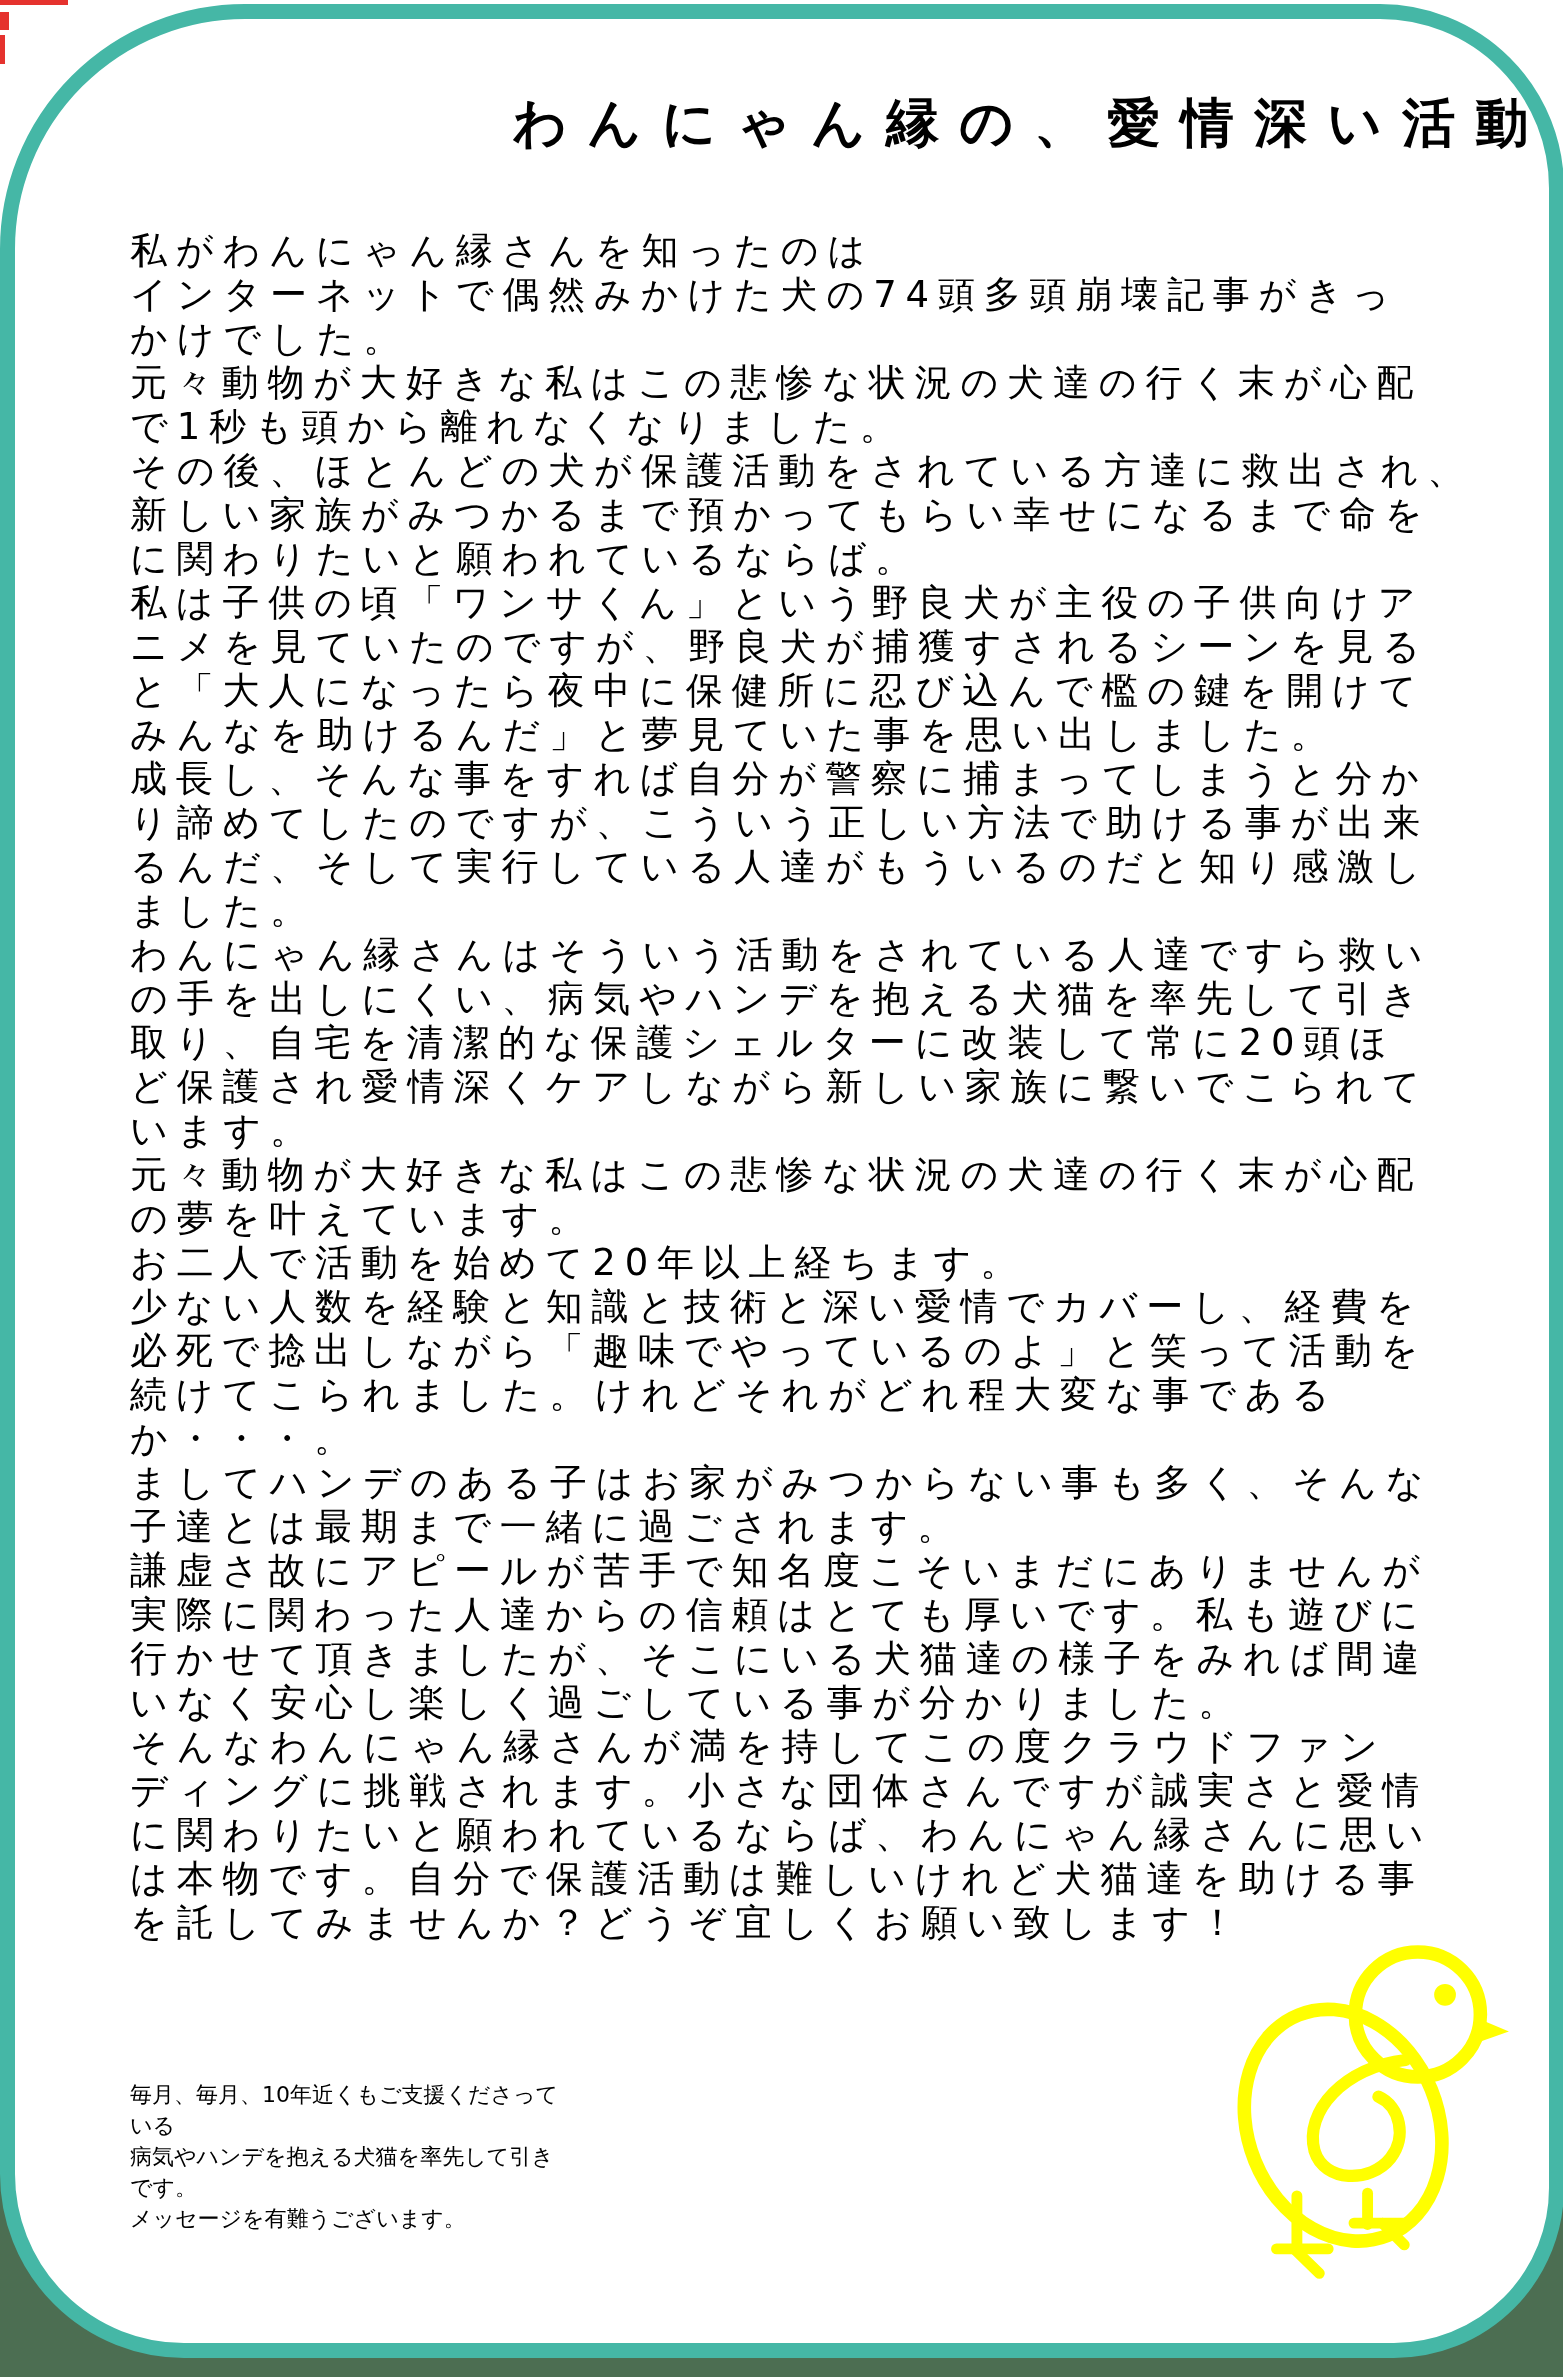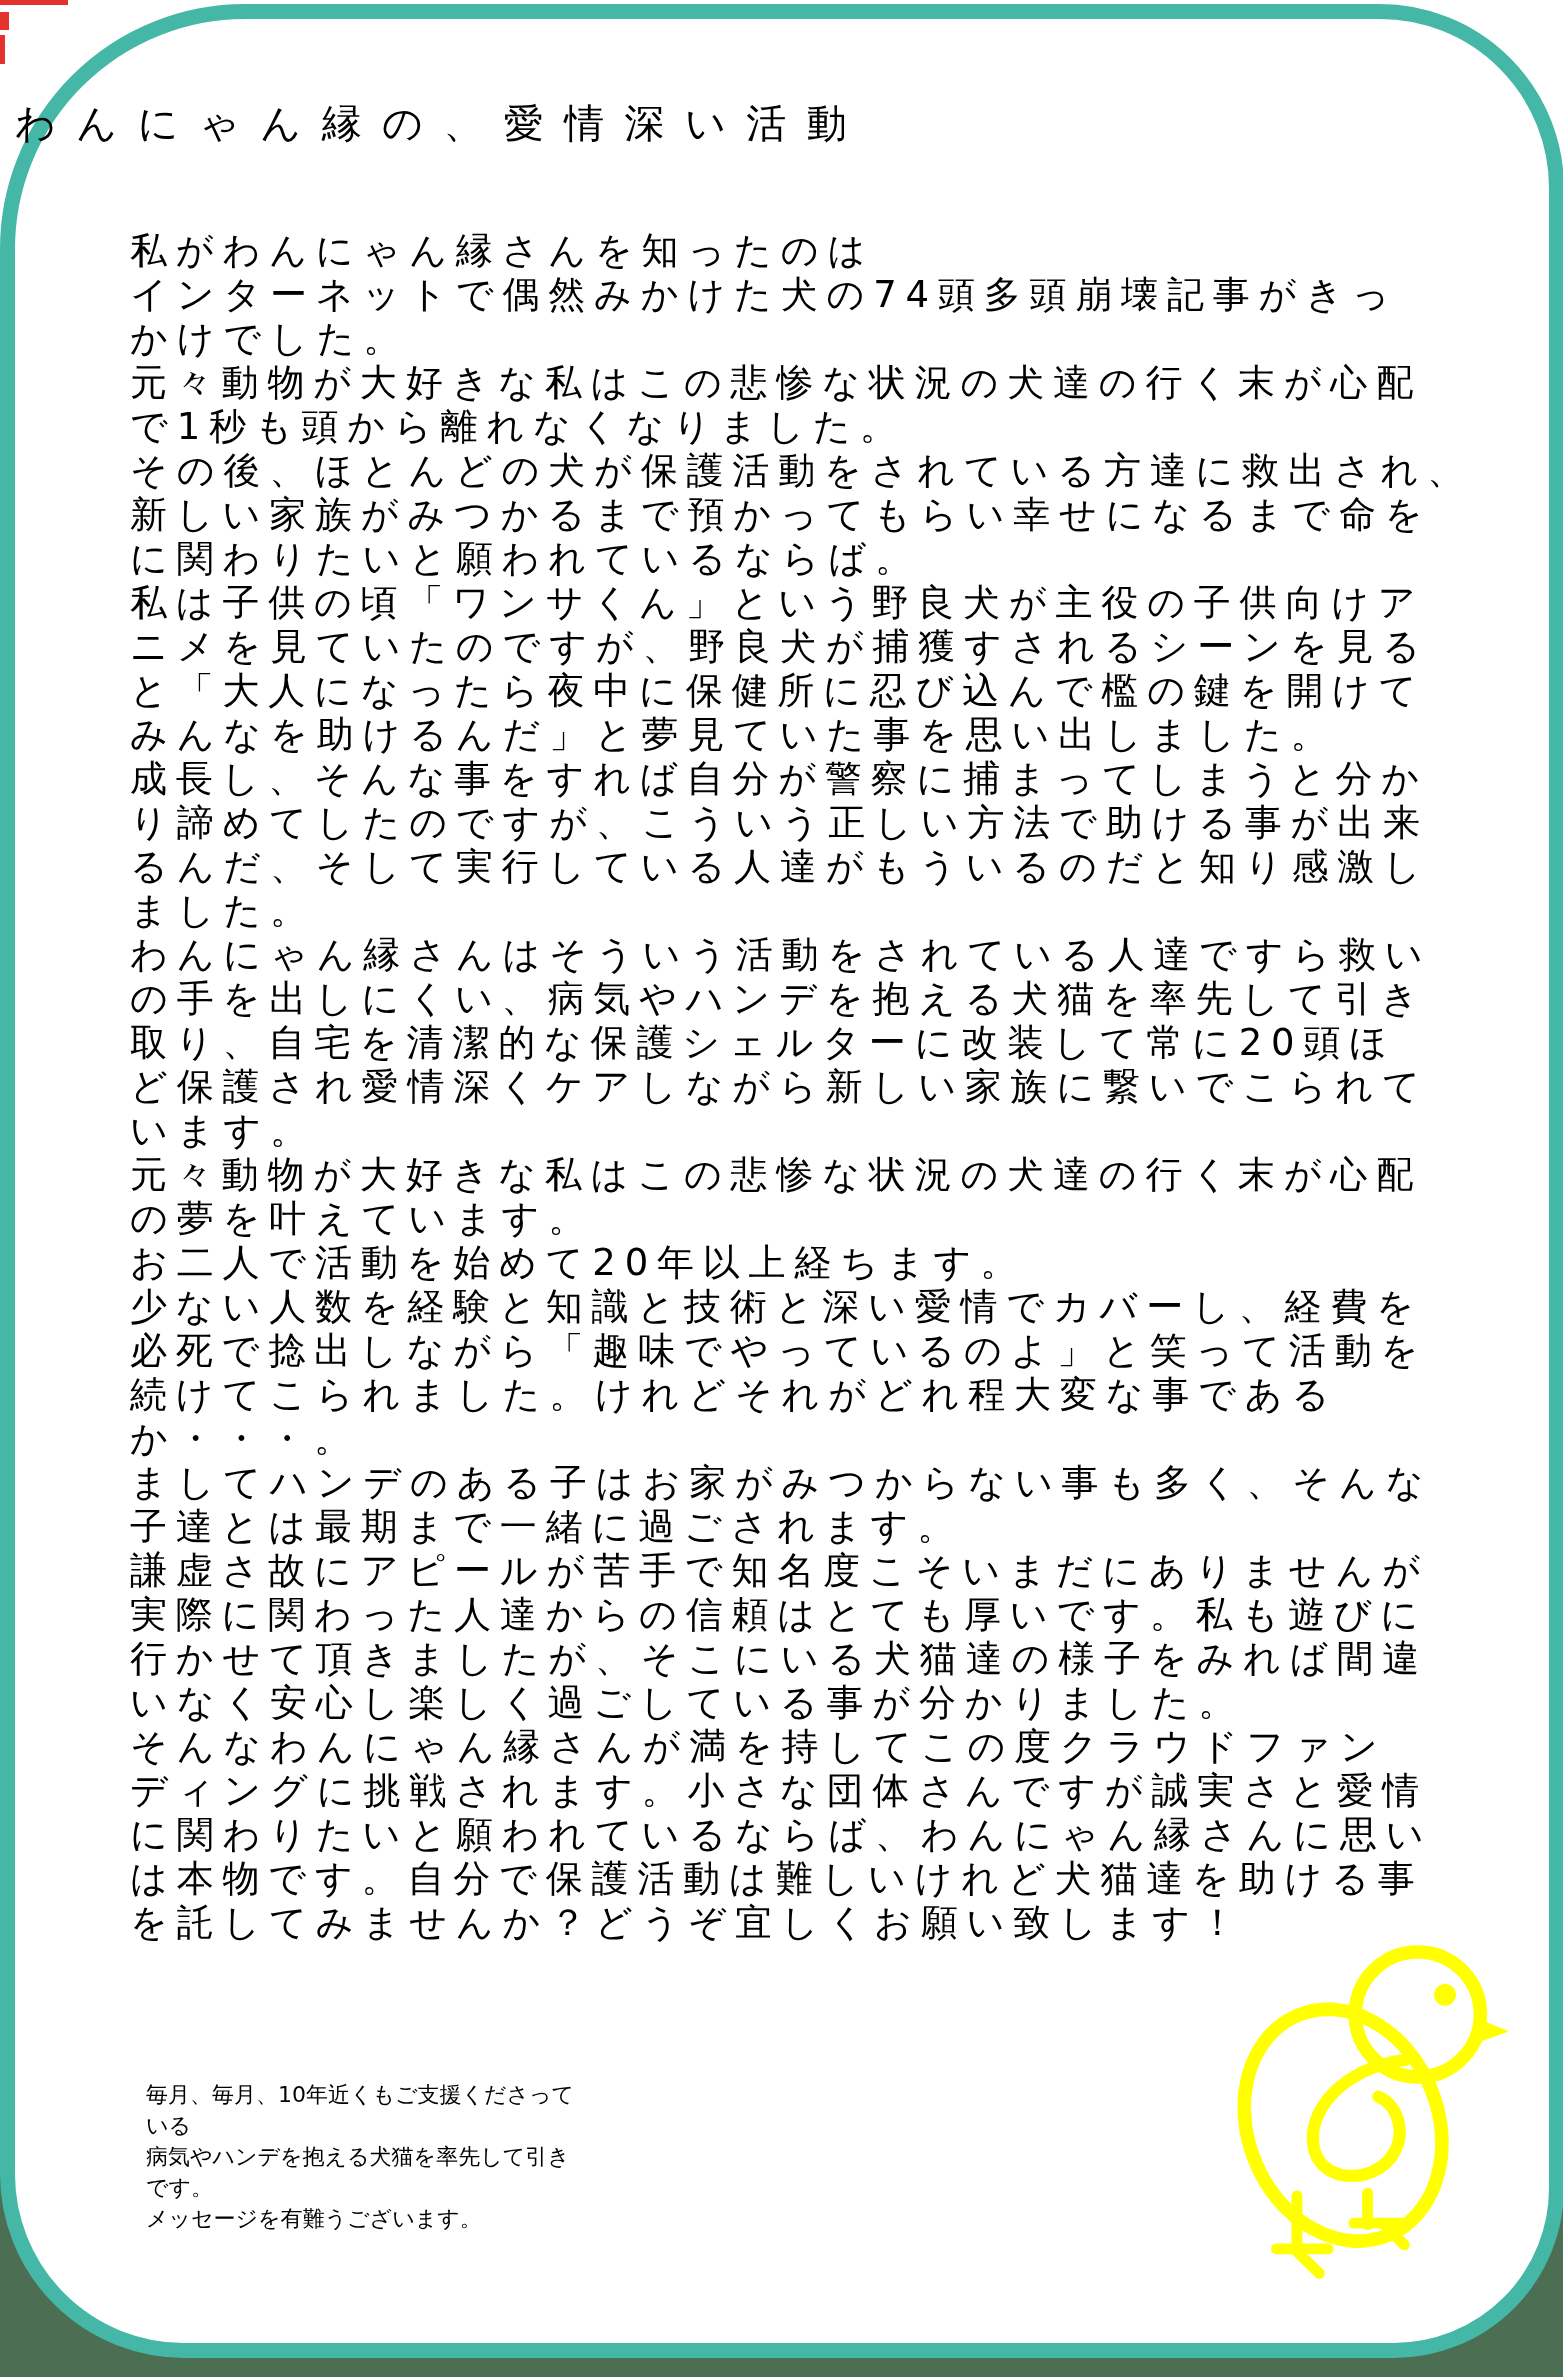--- a/index.html
+++ b/index.html
@@ -12,35 +12,35 @@
   
   .card{
     position:absolute;left:0;right:0;top:4.1px;bottom:19px;
     background:#ffffff;border:15px solid #45b7a6;
     border-radius:245px 184px 170px 184px;
     box-sizing:border-box;z-index:1;
   }
 
   .title{
     margin:80px 0 0 0;
-    text-align:left;
-    font-size:40px;font-weight:400;letter-spacing:20.4px;
+    text-align:right;
+    font-size:53px;font-weight:700;letter-spacing:20.4px;
     color:#000000;line-height:48px;
   }
 
   .body-text{
     margin-top:82px;
     padding-left:115px;padding-right:75px;
     font-size:37px;font-weight:500;letter-spacing:8.8px;
     color:#000000;
   }
   .body-text .line{line-height:44px;white-space:nowrap;}
 
   .footer-note{
-    position:absolute;left:146px;top:2079px;z-index:2;
+    position:absolute;left:130px;top:2079px;z-index:2;
     font-size:22px;color:#000000;letter-spacing:0;
   }
   .footer-note .line{line-height:31px;white-space:nowrap;}
 
   .chick{position:absolute;left:1214px;top:1943px;z-index:2;}
 
   
   .edge-artifact{position:absolute;background:#e5322e;z-index:3;}
   .edge-a1{left:0;top:0;width:68px;height:5.4px;}
   .edge-a2{left:0;top:12.2px;width:8.8px;height:17.7px;}

